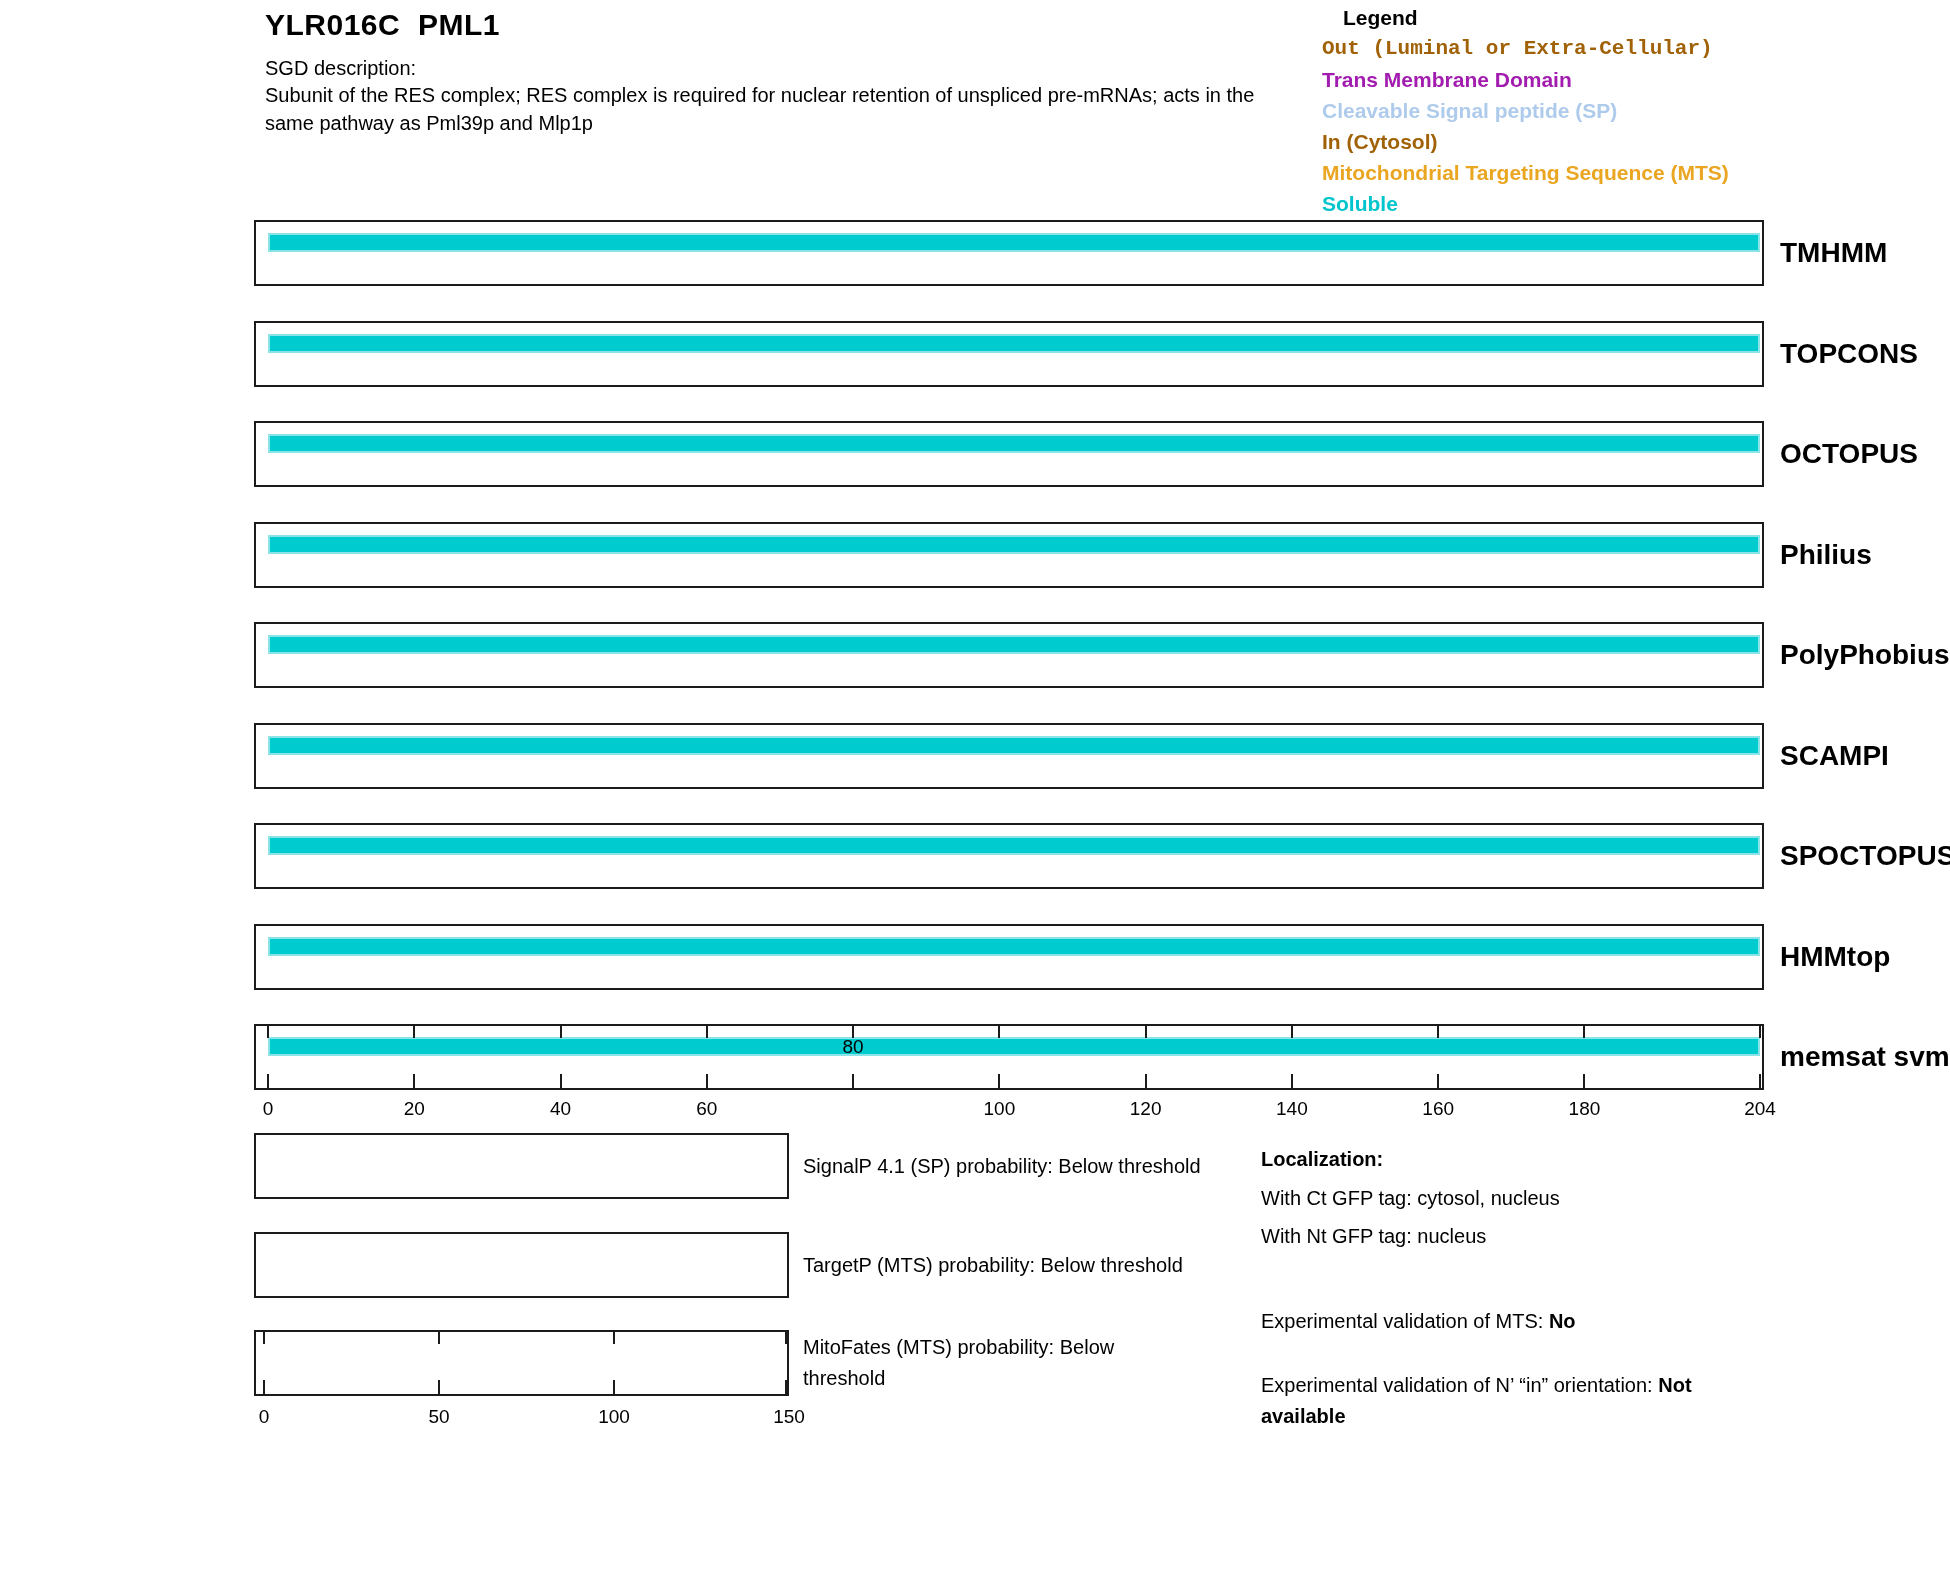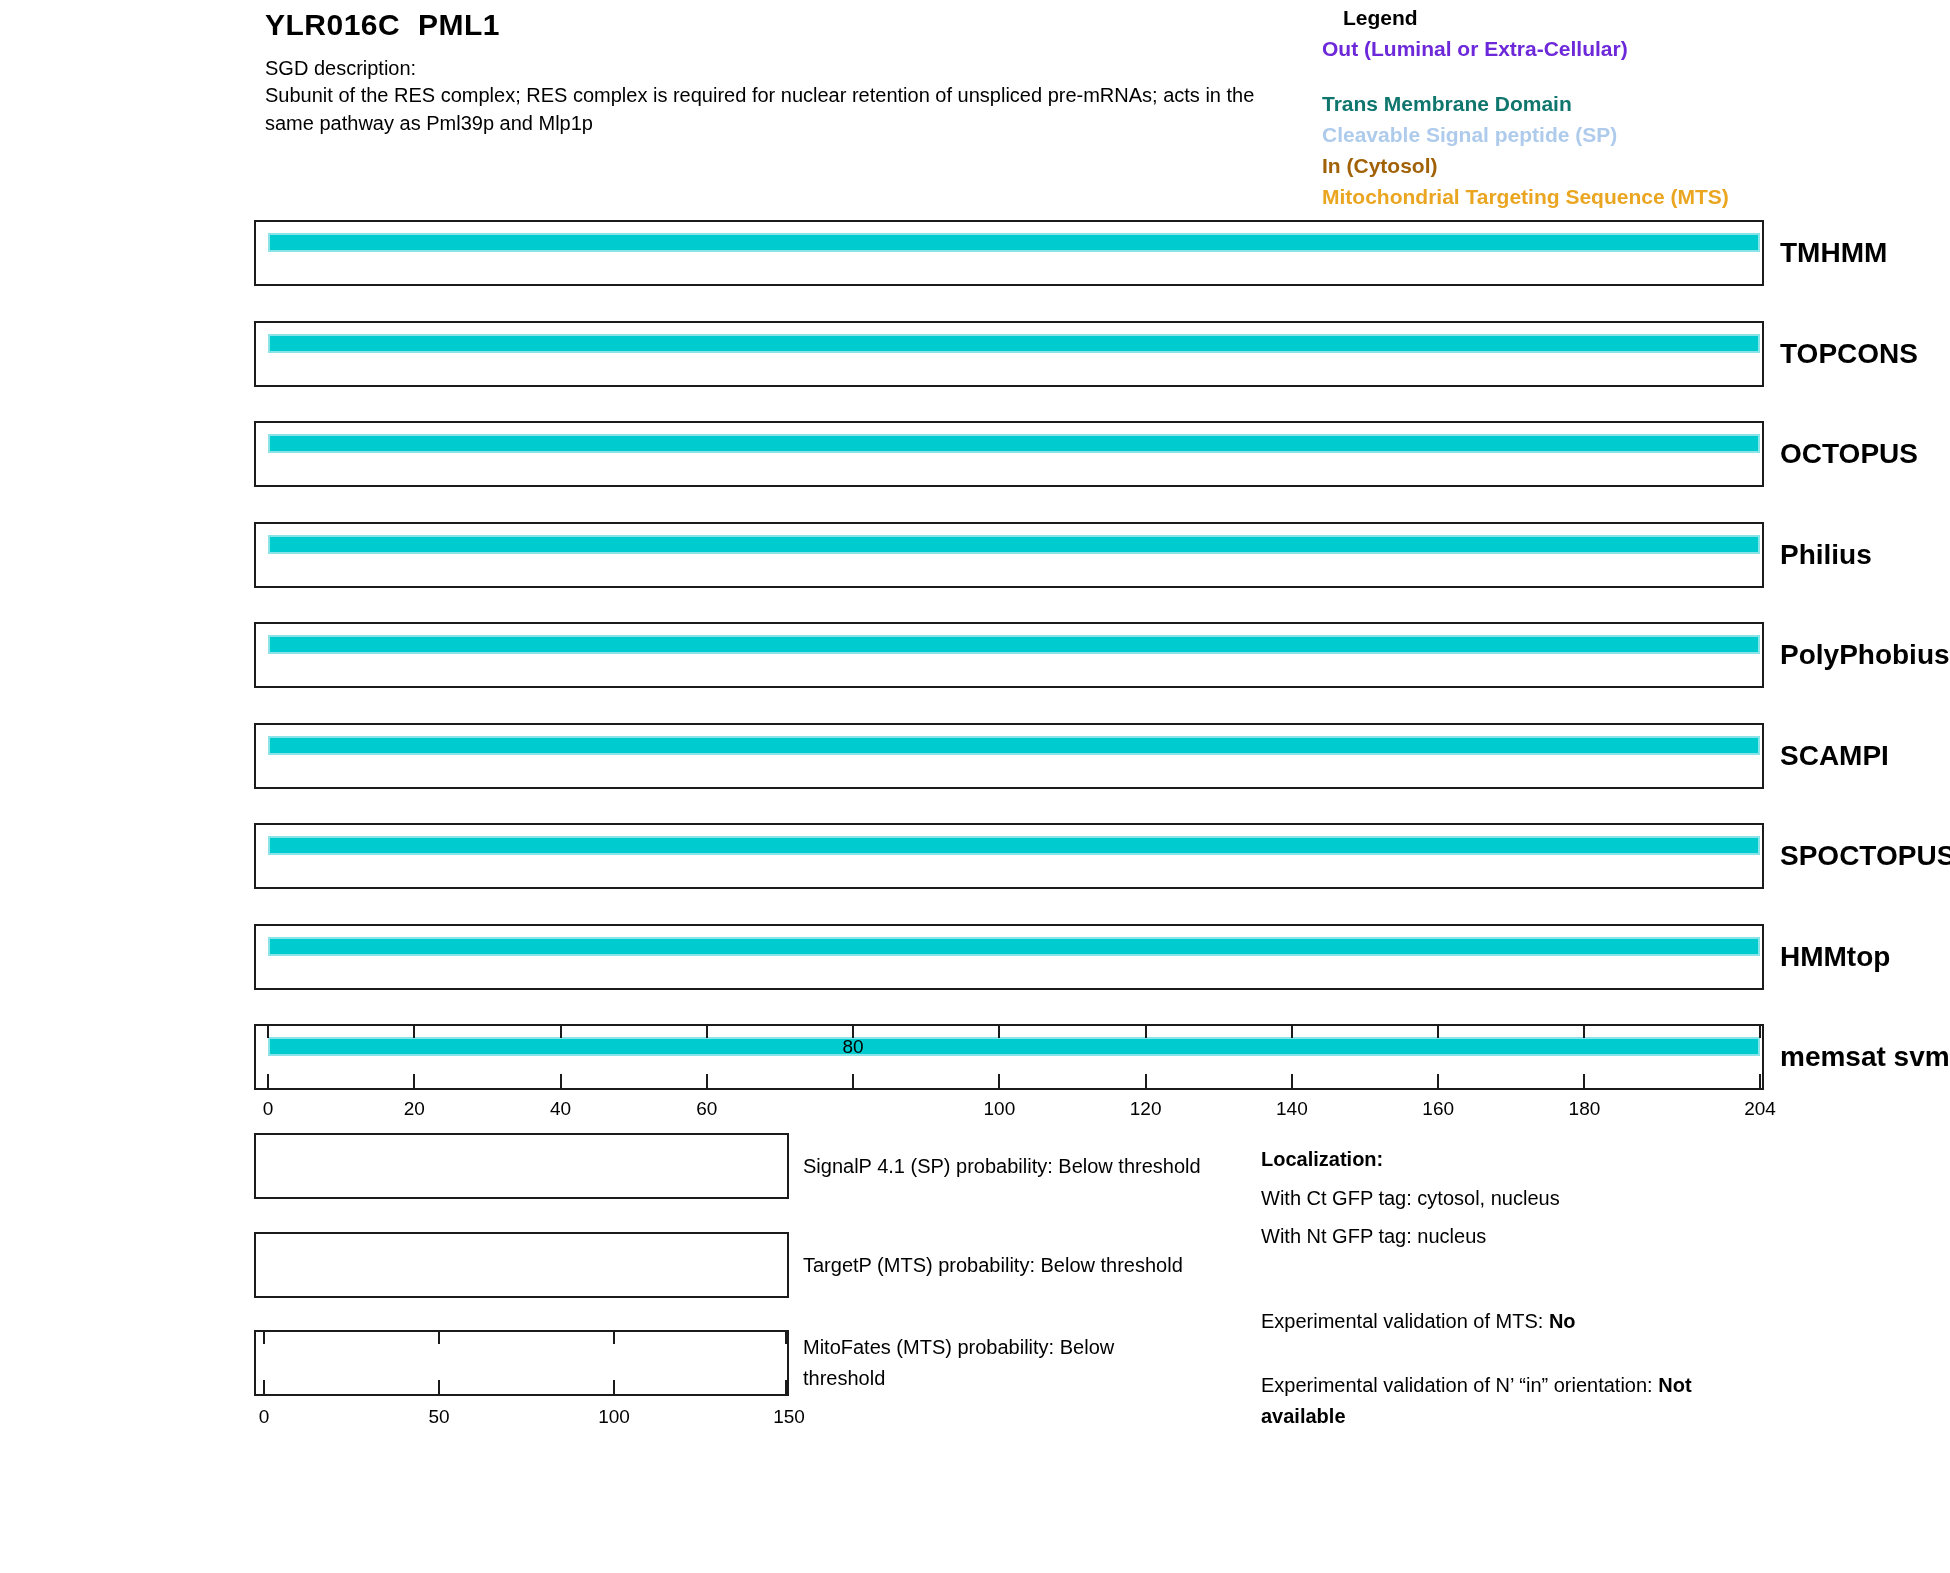--- a/index.html
+++ b/index.html
@@ -32,22 +32,22 @@
 
 <div id="canvas">
 
   <div class="abs page-title">YLR016C  PML1</div>
   <div class="abs sgd-label">SGD description:</div>
   <div class="abs sgd-text">Subunit of the RES complex; RES complex is required for nuclear retention of unspliced pre-mRNAs; acts in the same pathway as Pml39p and Mlp1p</div>
 
   <div class="abs legend">
     <div class="legend-title">Legend</div>
     <div id="legend-items">
-        <div class="legend-item" style="color: #6d28d9;">Out (Luminal or Extra-Cellular)</div>
-        <div class="legend-item" style="color: #0f766e; margin-top: 24px;">Trans Membrane Domain</div>
+        <div class="legend-item" style="color: #a16207; font-family: Liberation Mono, monospace;">Out (Luminal or Extra-Cellular)</div>
+        <div class="legend-item" style="color: #a21caf;">Trans Membrane Domain</div>
         <div class="legend-item" style="color: rgb(174, 203, 236);">Cleavable Signal peptide (SP)</div>
         <div class="legend-item" style="color: #a16207;">In (Cytosol)</div>
         <div class="legend-item" style="color: rgb(234, 165, 33);">Mitochondrial Targeting Sequence (MTS)</div>
         <div class="legend-item" style="color: rgb(0, 197, 204);">Soluble</div>
       </div>
   </div>
 
   <div id="tracks">
       <div class="box" style="left: 254px; top: 220px; width: 1510px; height: 66px;">
         <div class="bar" style="left: 12px; top: 11px; width: 1492px; height: 19px; background: rgb(0, 203, 206); border-color: rgb(138, 228, 231);"></div>

